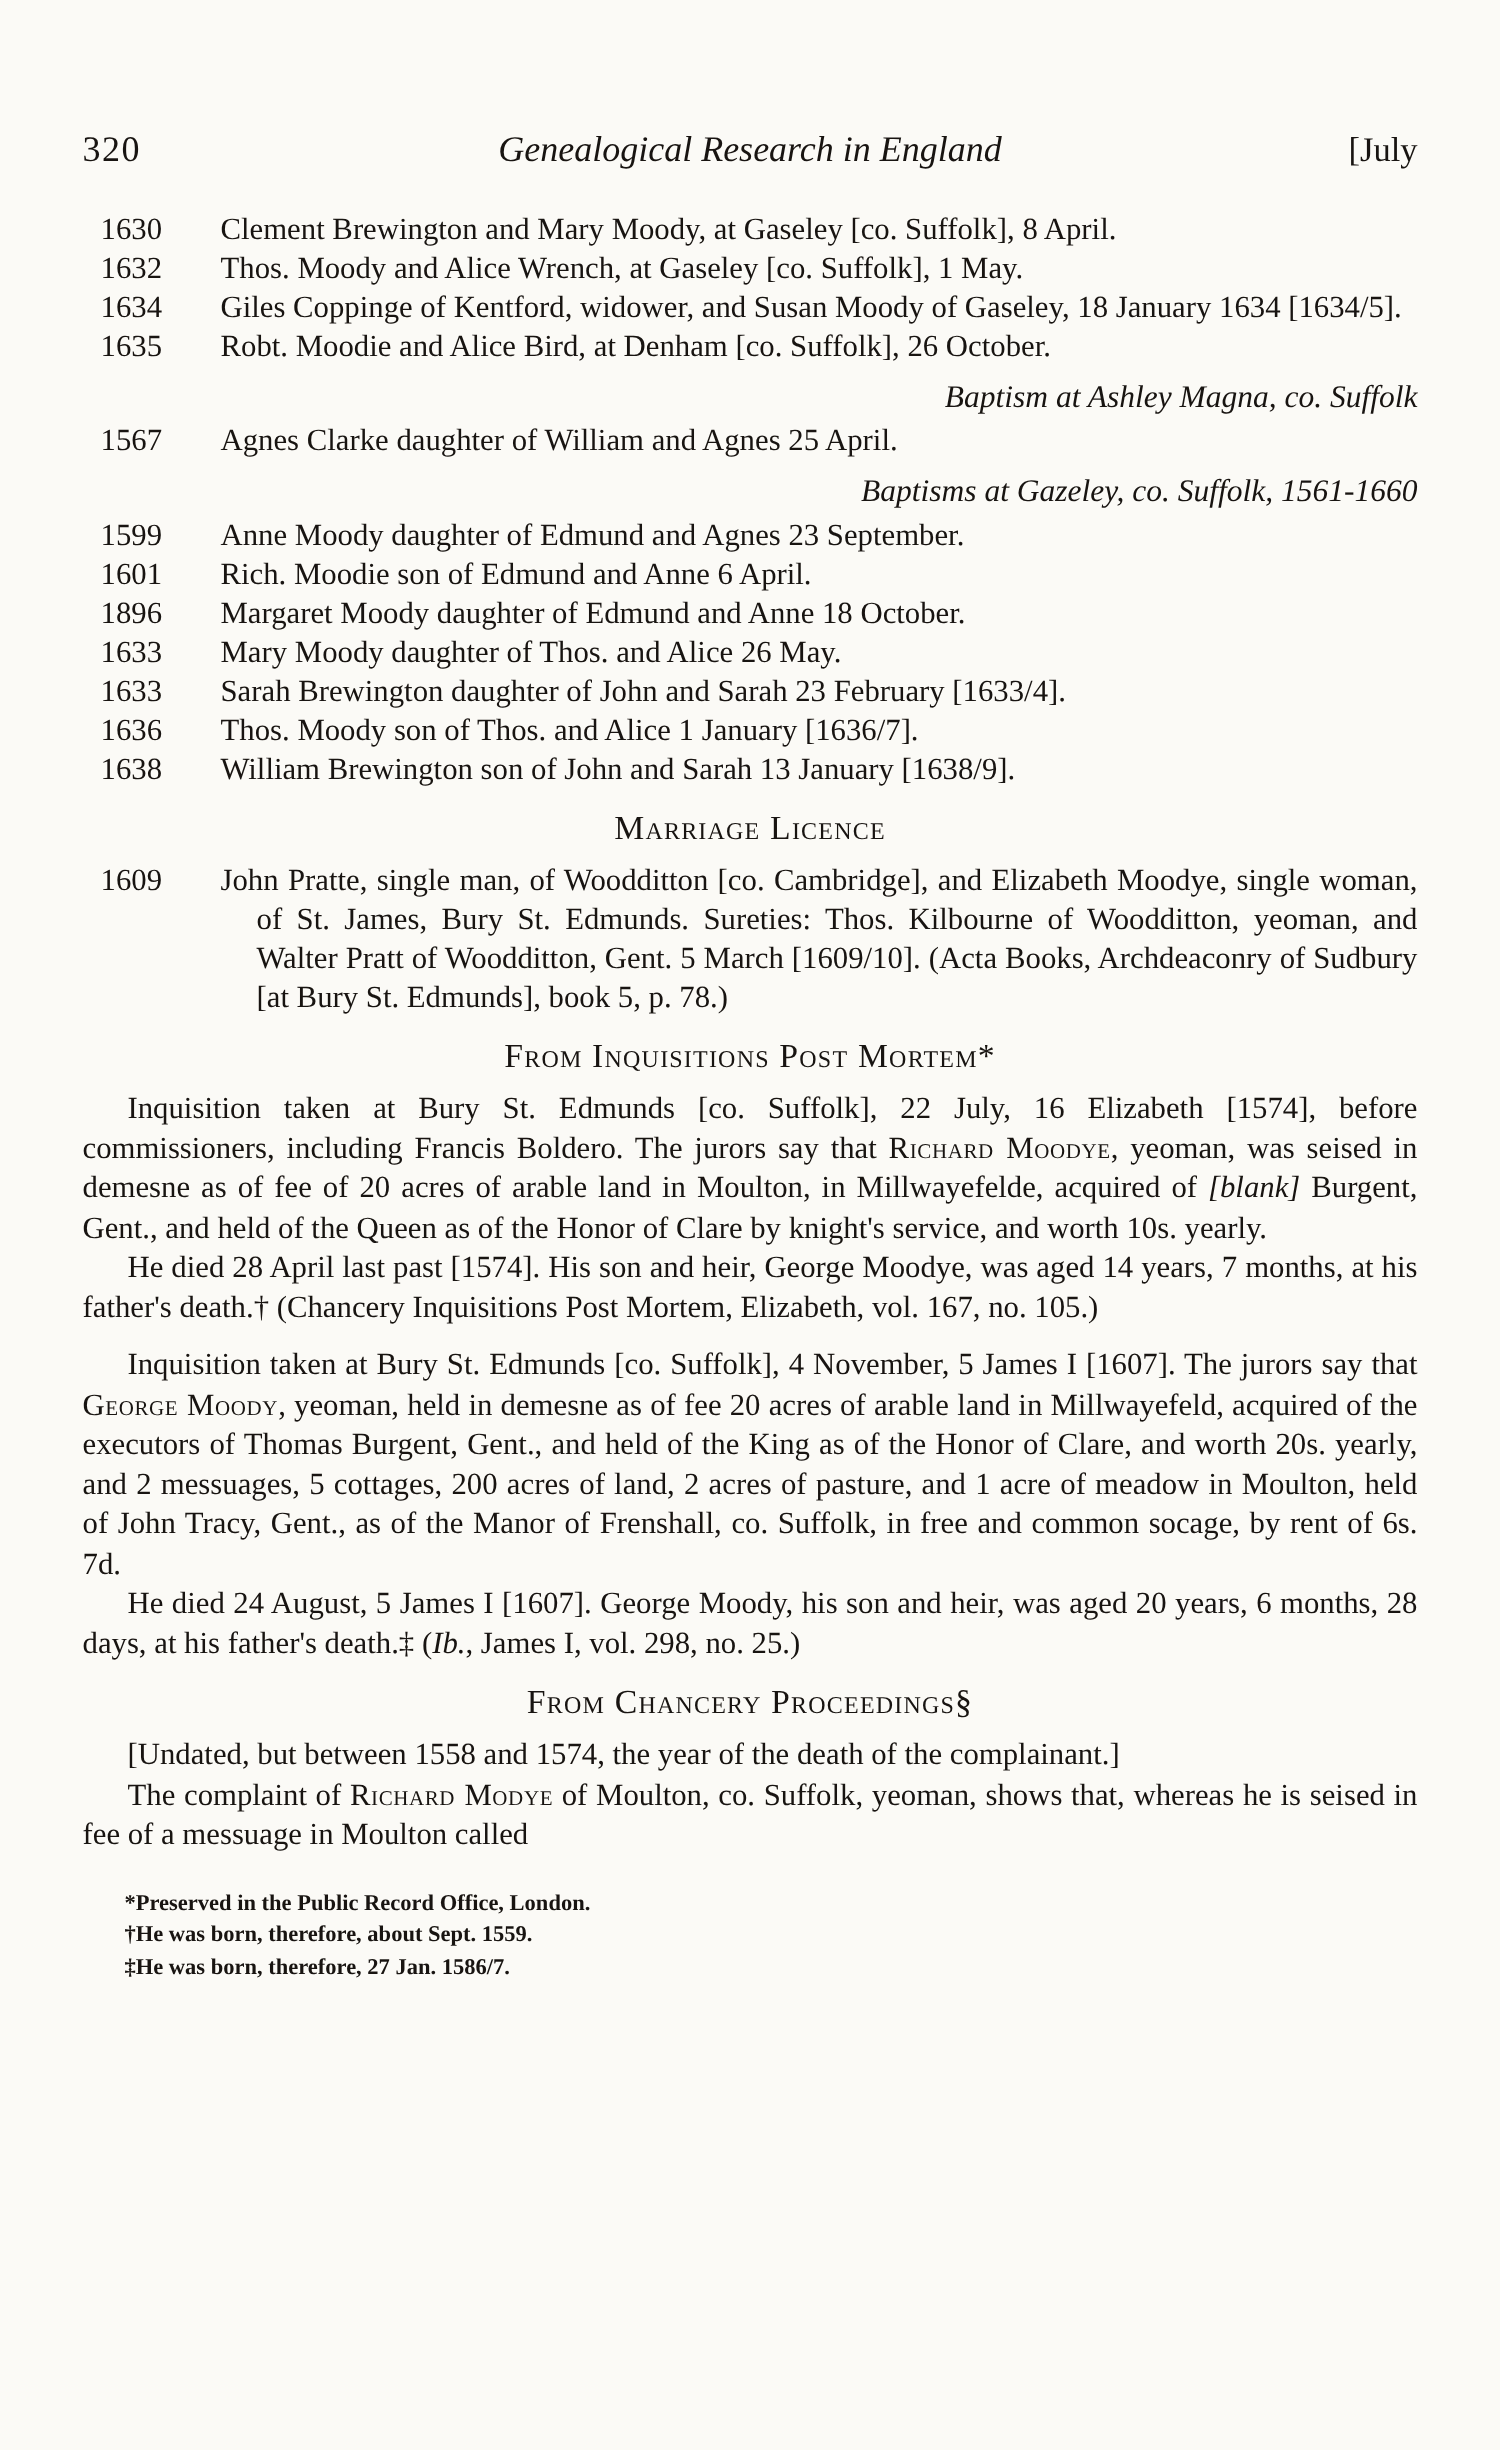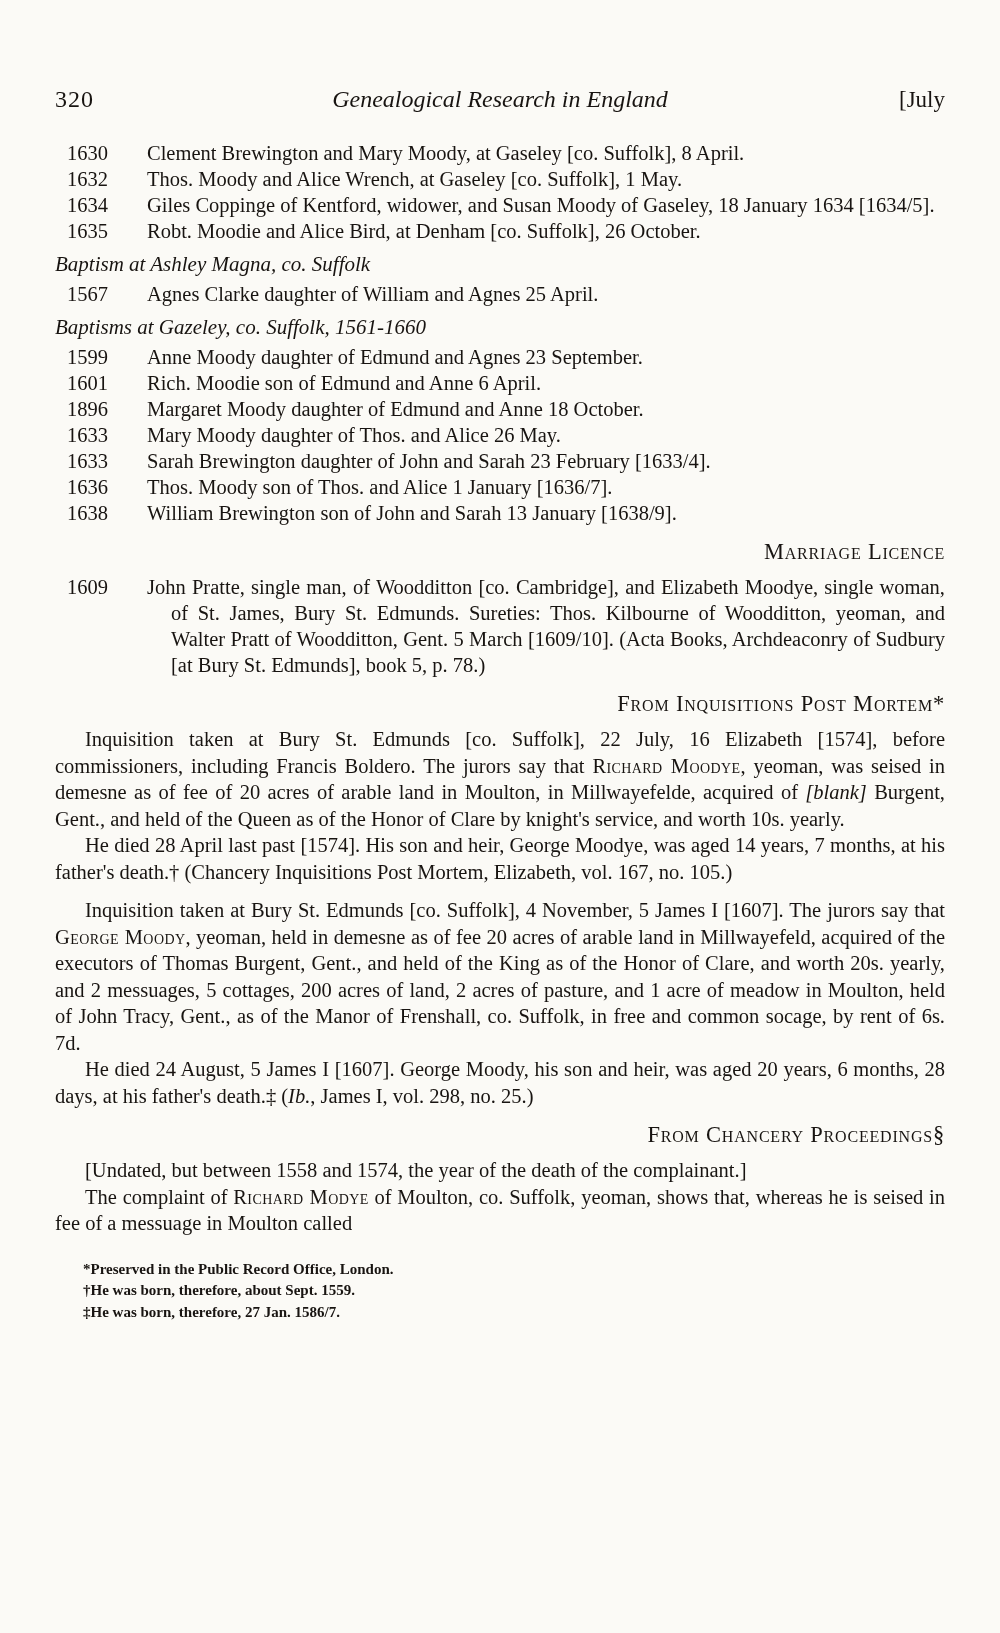--- a/index.html
+++ b/index.html
@@ -24,26 +24,26 @@
   .runhead .title{flex:1;text-align:center;font-style:italic;font-size:24px;}
   .runhead .issue{width:110px;text-align:right;font-size:23px;margin-top:36px;}
 
   
   .entry{display:flex;font-size:20.5px;line-height:26px;margin-left:12px;}
   .entry .yr{width:80px;flex:none;}
   .entry .tx{flex:1;text-align:justify;padding-left:24px;text-indent:-24px;}
 
   
   .h-italic{
-    text-align:left;font-style:italic;
+    text-align:right;font-style:italic;
     font-size:21px;line-height:25px;
     margin:8px 0 4px 0;
   }
   .h-sc{
-    text-align:right;
+    text-align:center;
     font-variant:small-caps;
     font-size:22.5px;line-height:26px;
     letter-spacing:0.8px;
     margin:13px 0 9px 0;
   }
 
   
   .para{
     text-align:justify;
     text-indent:30px;

